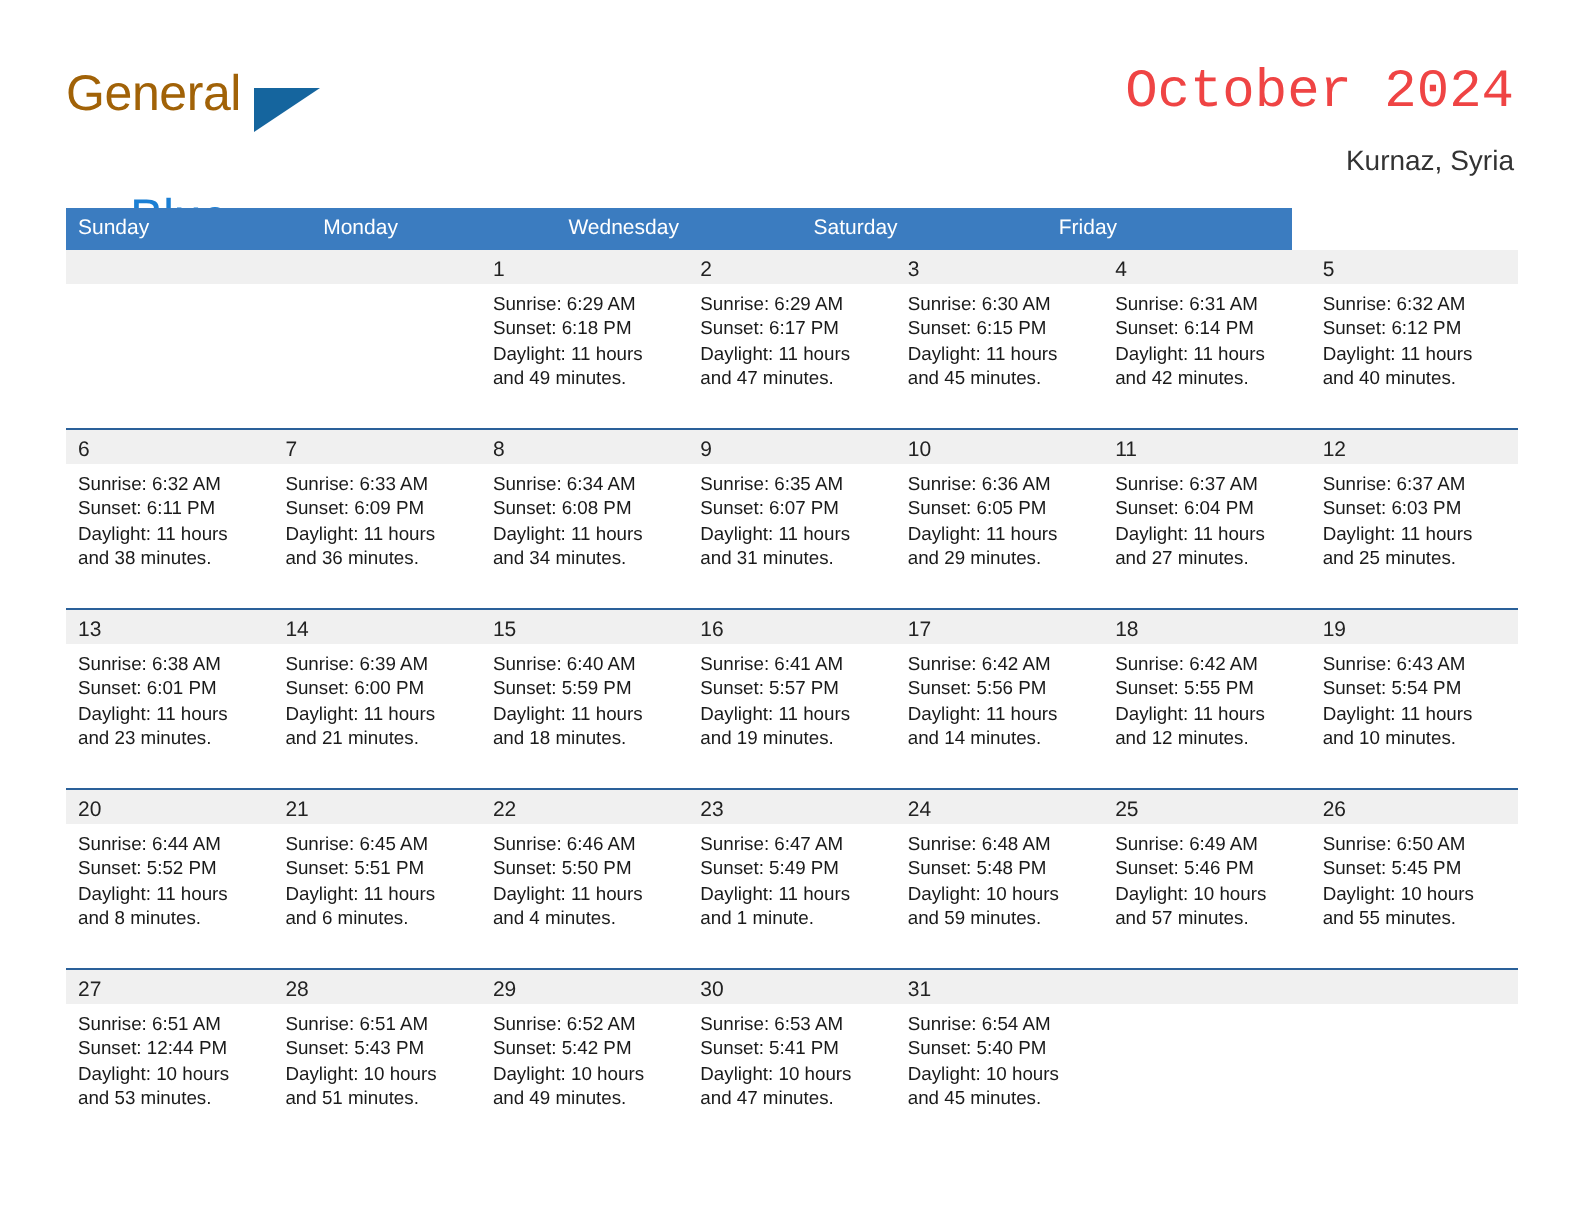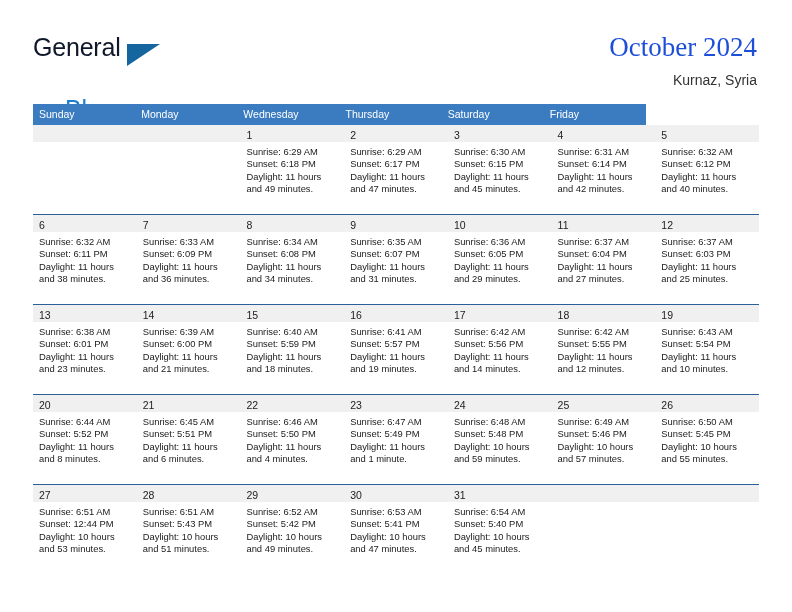--- a/index.html
+++ b/index.html
@@ -38,21 +38,21 @@
     top: 33px;
     width: 230px;
     height: 56px;
   }
   .brand-general {
     position: absolute;
     left: 0;
     top: 0;
     font-size: 25px;
     letter-spacing: -0.2px;
-    color: #0f172a;
+    color: #a16207;
     font-family: "Liberation Sans", sans-serif;
   }
   .brand-blue {
     position: absolute;
     left: 32px;
     top: 24px;
     font-size: 25px;
     letter-spacing: -0.2px;
     color: #1b7fd4;
     font-family: "Liberation Sans", sans-serif;
@@ -69,24 +69,24 @@
   }
 
   .title-block {
     position: absolute;
     right: 35px;
     top: 31px;
     text-align: right;
   }
   .cal-title {
     font-size: 27px;
-    color: #1d4ed8;
+    color: #ef4444;
     line-height: 32px;
     white-space: nowrap;
-    font-family: Liberation Serif, serif;
+    font-family: Liberation Mono, monospace;
     text-align: center;
   }
   .cal-subtitle {
     margin-top: 9px;
     font-size: 14px;
     color: #333333;
     line-height: 17px;
     white-space: nowrap;
     font-family: "Liberation Sans", sans-serif;
   }
@@ -180,21 +180,20 @@
       <div class="cal-subtitle">Kurnaz, Syria</div>
     </div>
 
   </div>
 
   <div class="calendar">
     <div class="weekday-row">
         <div class="weekday">Sunday</div>
         <div class="weekday">Monday</div>
         <div class="weekday">Wednesday</div>
-        <div class="weekday">Thursday</div>
         <div class="weekday">Saturday</div>
         <div class="weekday">Friday</div>
       </div>
     <div>
         <div class="week-row first">
           <div class="day-cell empty">
             <div class="day-number-band"><span class="day-number"></span></div>
           </div>
           <div class="day-cell empty">
             <div class="day-number-band"><span class="day-number"></span></div>

